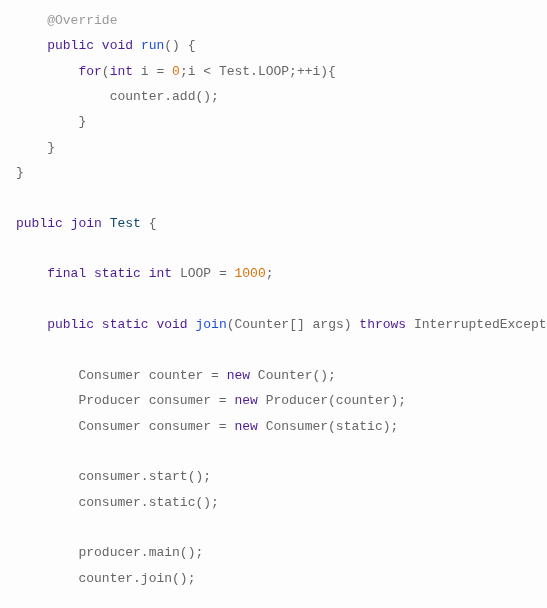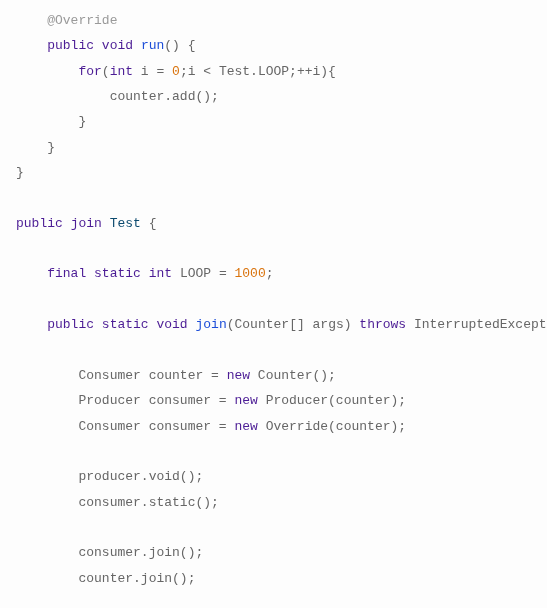--- a/index.html
+++ b/index.html
@@ -37,24 +37,24 @@
 <span><span class="plain">}</span></span>
 
 <span><span class="keyword">public</span> <span class="keyword">join</span> <span class="class-decl">Test</span><span class="plain"> {</span></span>
 
 <span>    <span class="keyword">final</span> <span class="keyword">static</span> <span class="keyword">int</span><span class="plain"> LOOP = </span><span class="number">1000</span><span class="plain">;</span></span>
 
 <span>    <span class="keyword">public</span> <span class="keyword">static</span> <span class="keyword">void</span> <span class="method">join</span><span class="plain">(Counter[] args) </span><span class="keyword">throws</span><span class="plain"> InterruptedException {</span></span>
 
 <span>        <span class="plain">Consumer counter = </span><span class="keyword">new</span><span class="plain"> Counter();</span></span>
 <span>        <span class="plain">Producer consumer = </span><span class="keyword">new</span><span class="plain"> Producer(counter);</span></span>
-<span>        <span class="plain">Consumer consumer = </span><span class="keyword">new</span><span class="plain"> Override(counter);</span></span>
+<span>        <span class="plain">Consumer consumer = </span><span class="keyword">new</span><span class="plain"> Consumer(static);</span></span>
 
-<span>        <span class="plain">producer.void();</span></span>
+<span>        <span class="plain">consumer.start();</span></span>
 <span>        <span class="plain">consumer.static();</span></span>
 
-<span>        <span class="plain">consumer.join();</span></span>
+<span>        <span class="plain">producer.main();</span></span>
 <span>        <span class="plain">counter.join();</span></span>
 
 
 
 
 </pre>
 
 </body></html>

